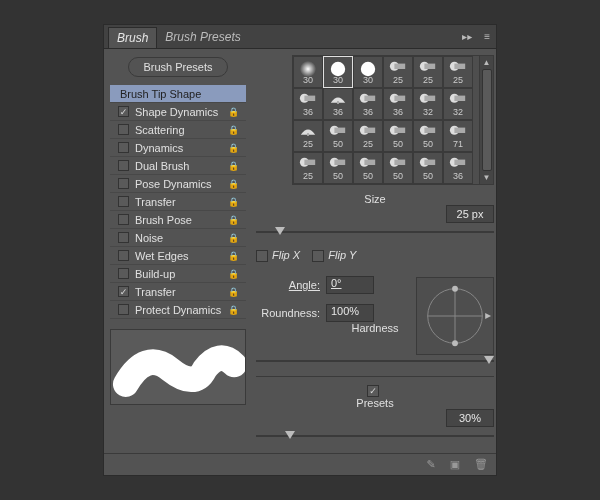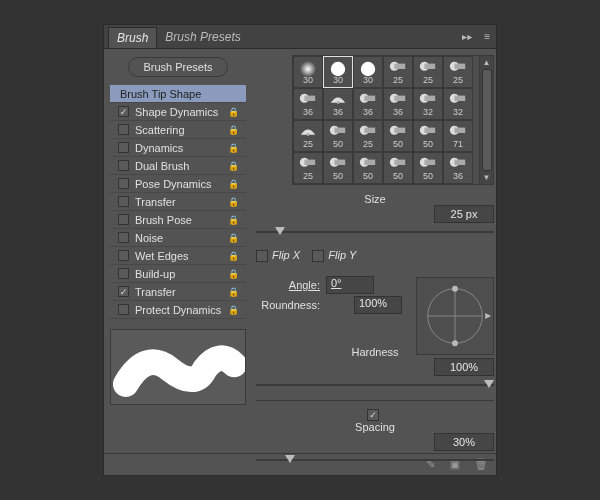--- a/index.html
+++ b/index.html
@@ -25,21 +25,21 @@
 .grid { display: grid; grid-template-columns: repeat(6, 30px); grid-auto-rows: 32px; gap: 0; border: 1px solid #3a3a3a; background: #4e4e4e; width: 188px; position: relative; margin-left: 36px; }
 .gridwrap { display:flex; }
 .scrollbar { width: 14px; background: #454545; border:1px solid #3a3a3a; border-left:none; display:flex; flex-direction:column; align-items:center; justify-content:space-between; padding:2px 0;}
 .scrollbar .arr{font-size:8px;color:#bbb;}
 .scrollbar .thumb{width:10px;flex:1;margin:2px 0;background:#5a5a5a;border:1px solid #333;border-radius:2px;}
 .cell { border: 1px solid #3a3a3a; display: flex; flex-direction: column; align-items: center; justify-content: center; font-size: 9px; color: #ccc; position: relative; }
 .cell.sel { border: 1px solid #e0e0e0; }
 .cell .ic { width: 18px; height: 14px; margin-bottom: 1px; }
 .row { display: flex; align-items: center; font-size: 11px; color: #e0e0e0; margin-top: 8px; flex-direction: column; }
 .row .label { flex: 0 0 auto; }
-.row .val { margin-left: auto; width: 60px; height: 18px; background: #464646; border: 1px solid #333; color: #e6e6e6; font-size: 11px; text-align: center; line-height: 16px; }
+.row .val { margin-left: auto; width: 48px; height: 18px; background: #464646; border: 1px solid #333; color: #e6e6e6; font-size: 11px; text-align: center; line-height: 16px; }
 .slider { height: 14px; position: relative; margin-top: 2px; }
 .slider .track { position: absolute; top: 6px; left: 0; right: 0; height: 2px; background: #3a3a3a; }
 .slider .handle { position: absolute; top: 2px; width: 0; height: 0; border-left: 5px solid transparent; border-right: 5px solid transparent; border-top: 8px solid #bcbcbc; }
 .cbx { width: 12px; height: 12px; border: 1px solid #333; background: #5a5a5a; display: inline-flex; align-items: center; justify-content: center; font-size: 9px; color: #ddd; margin-right: 4px; vertical-align: middle; }
 .cbx.checked::after { content: "✓"; }
 .compass { width: 78px; height: 78px; border: 1px solid #3a3a3a; background: #4e4e4e; position: absolute; right: 8px; top: 228px; }
 .compass svg { width: 100%; height: 100%; }
 .anglebox { display: flex; align-items: center; font-size: 11px; color: #e0e0e0; margin-top: 6px; }
 .anglebox input, .valin { width: 48px; height: 18px; background: #464646; border: 1px solid #333; color: #e6e6e6; font-size: 11px; text-align: left; padding: 0 4px; margin-left: 6px; }
 .footer { height: 22px; border-top: 1px solid #3a3a3a; display: flex; align-items: center; justify-content: flex-end; padding: 0 8px; gap: 14px; }
@@ -327,50 +327,50 @@
       <div style="margin-top:10px;font-size:11px;color:#e0e0e0;font-style:italic;">
         <span class="cbx" id="fx"></span><span>Flip X</span>
         &nbsp;&nbsp;
         <span class="cbx" id="fy"></span><span>Flip Y</span>
       </div>
 
       <div class="anglebox" style="margin-top:14px;text-decoration:underline;">
         <span style="width:64px;text-align:right;">Angle:</span>
         <span class="valin">0°</span>
       </div>
-      <div class="anglebox" style="margin-top:2px;gap:28px;">
+      <div class="anglebox" style="margin-top:10px;">
         <span style="width:64px;text-align:right;">Roundness:</span>
         <span class="valin">100%</span>
       </div>
 
       <div class="compass">
         <svg viewBox="0 0 78 78">
           <circle cx="39" cy="39" r="28" fill="none" stroke="#888" stroke-width="1"></circle>
           <line x1="11" y1="39" x2="67" y2="39" stroke="#888"></line>
           <line x1="39" y1="11" x2="39" y2="67" stroke="#888"></line>
           <circle cx="39" cy="11" r="3" fill="#bbb"></circle>
           <circle cx="39" cy="67" r="3" fill="#bbb"></circle>
           <polygon points="70,36 76,39 70,42" fill="#bbb"></polygon>
         </svg>
       </div>
 
-      <div class="row" style="margin-top:32px;">
+      <div class="row" style="margin-top:0;">
         <span class="label">Hardness</span>
         <span class="val">100%</span>
       </div>
       <div class="slider">
         <div class="track"></div>
           <div class="handle" id="hard-h" style="left: calc(100% - 10px);"></div>
       </div>
 
       <div class="sep"></div>
 
       <div class="row">
         <span class="cbx checked" id="sp"></span>
-        <span class="label">Spacing</span>
+        <span class="label">Presets</span>
         <span class="val">30%</span>
       </div>
       <div class="slider">
         <div class="track"></div>
           <div class="handle" id="space-h" style="left: 12%;"></div>
       </div>
     </div>
   </div>
 
   <div class="footer">

